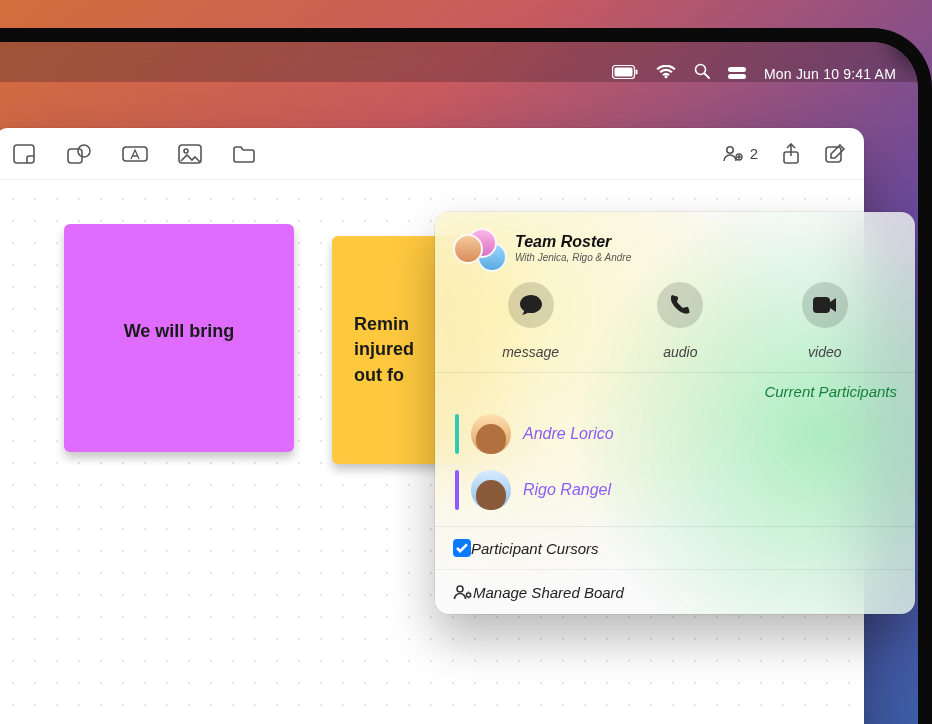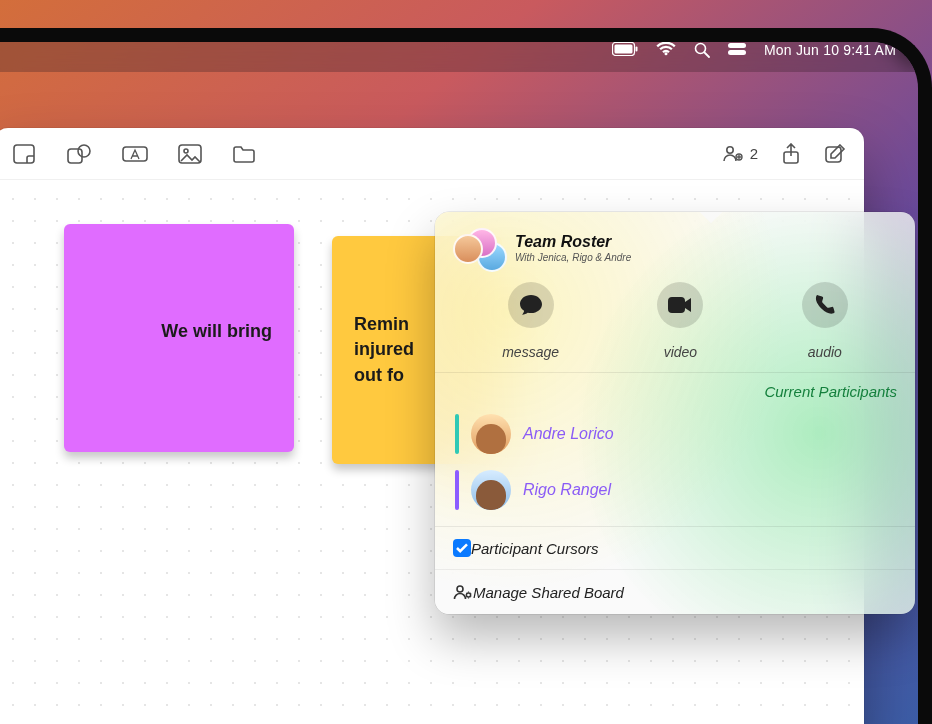--- a/index.html
+++ b/index.html
@@ -19,26 +19,26 @@
     border-bottom: none;
     border-top-right-radius: 60px;
   }
   .screen {
     position: absolute;
     top: 42px; left: 0; right: 14px; bottom: 0;
     border-top-right-radius: 46px;
     overflow: hidden;
   }
   .menubar {
-    height: 30px;
+    height: 40px;
     background: rgba(50,30,40,0.3);
     backdrop-filter: blur(10px);
     display: flex;
     justify-content: flex-end;
-    align-items: flex-start;
+    align-items: flex-end;
     gap: 18px;
     padding-right: 22px;
     color: #fff;
     font-size: 14px;
   }
   .menubar .datetime { font-weight: 500; letter-spacing: .2px; }
   .menubar svg { fill: #fff; }
   .desktop {
     position: absolute;
     top: 30px; left: 0; right: 0; bottom: 0;
@@ -78,21 +78,21 @@
     width: 230px; height: 228px;
     border-radius: 6px;
     box-shadow: 0 6px 10px rgba(0,0,0,.22);
     padding: 22px;
     font-size: 18px;
     font-weight: 700;
     color: #1b1b1b;
     display: flex;
     align-items: center;
   }
-  .sticky.purple { background: #e06cff; justify-content: flex-end; text-align: center; padding-top: 8px; }
+  .sticky.purple { background: #e06cff; justify-content: center; text-align: center; padding-top: 8px; }
   .sticky.yellow { background: #ffc93f; font-size: 18px; line-height: 1.4; }
   .sticky.yellow .inner { width: 100%; }
   
   .popover {
     position: absolute;
     top: 140px; left: 435px;
     width: 480px;
     border-radius: 14px;
     background: rgba(248,248,248,.78);
     backdrop-filter: blur(30px);
@@ -322,34 +322,34 @@
         <div class="action">
           <div class="abtn">
             <svg width="24" height="22" viewBox="0 0 24 22">
                 <path d="M12 1C5.9 1 1 5 1 9.9c0 2.8 1.6 5.3 4.1 6.9-.2 1.3-.9 2.9-2 4 2.4-.2 4.3-1.1 5.6-2 .1 0 2.2.3 3.3.3 6.1 0 11-4 11-8.9S18.1 1 12 1z"></path>
               </svg>
           </div>
           <span class="alabel">message</span>
         </div>
         <div class="action">
           <div class="abtn">
+            <svg width="22" height="22" viewBox="0 0 22 22">
+                <path d="M4.5 1.5l3.6 1a1.5 1.5 0 011 1.8l-.9 3a1.5 1.5 0 00.4 1.5l4.6 4.6a1.5 1.5 0 001.5.4l3-.9a1.5 1.5 0 011.8 1l1 3.6a1.5 1.5 0 01-1 1.8c-2.2.7-4.6.3-6.7-.8a24 24 0 01-9.8-9.8C2 6.6 1.5 4.2 2.3 2a1.5 1.5 0 012.2-.5z"></path>
+              </svg>
+          </div>
+          <span class="alabel">audio</span>
+        </div>
+        <div class="action">
+          <div class="abtn">
             <svg width="26" height="18" viewBox="0 0 26 18">
                 <rect x="1" y="1" width="17" height="16" rx="4"></rect>
                 <path d="M18 6l6-4v14l-6-4z"></path>
               </svg>
           </div>
           <span class="alabel">video</span>
-        </div>
-        <div class="action">
-          <div class="abtn">
-            <svg width="22" height="22" viewBox="0 0 22 22">
-                <path d="M4.5 1.5l3.6 1a1.5 1.5 0 011 1.8l-.9 3a1.5 1.5 0 00.4 1.5l4.6 4.6a1.5 1.5 0 001.5.4l3-.9a1.5 1.5 0 011.8 1l1 3.6a1.5 1.5 0 01-1 1.8c-2.2.7-4.6.3-6.7-.8a24 24 0 01-9.8-9.8C2 6.6 1.5 4.2 2.3 2a1.5 1.5 0 012.2-.5z"></path>
-              </svg>
-          </div>
-          <span class="alabel">audio</span>
         </div>
       </div>
 
       <div class="section-hdr">Current Participants</div>
 
       <div class="plist">
         <div class="prow">
           <div class="bar teal"></div>
           <div class="pavatar">
               <div class="face"></div>

